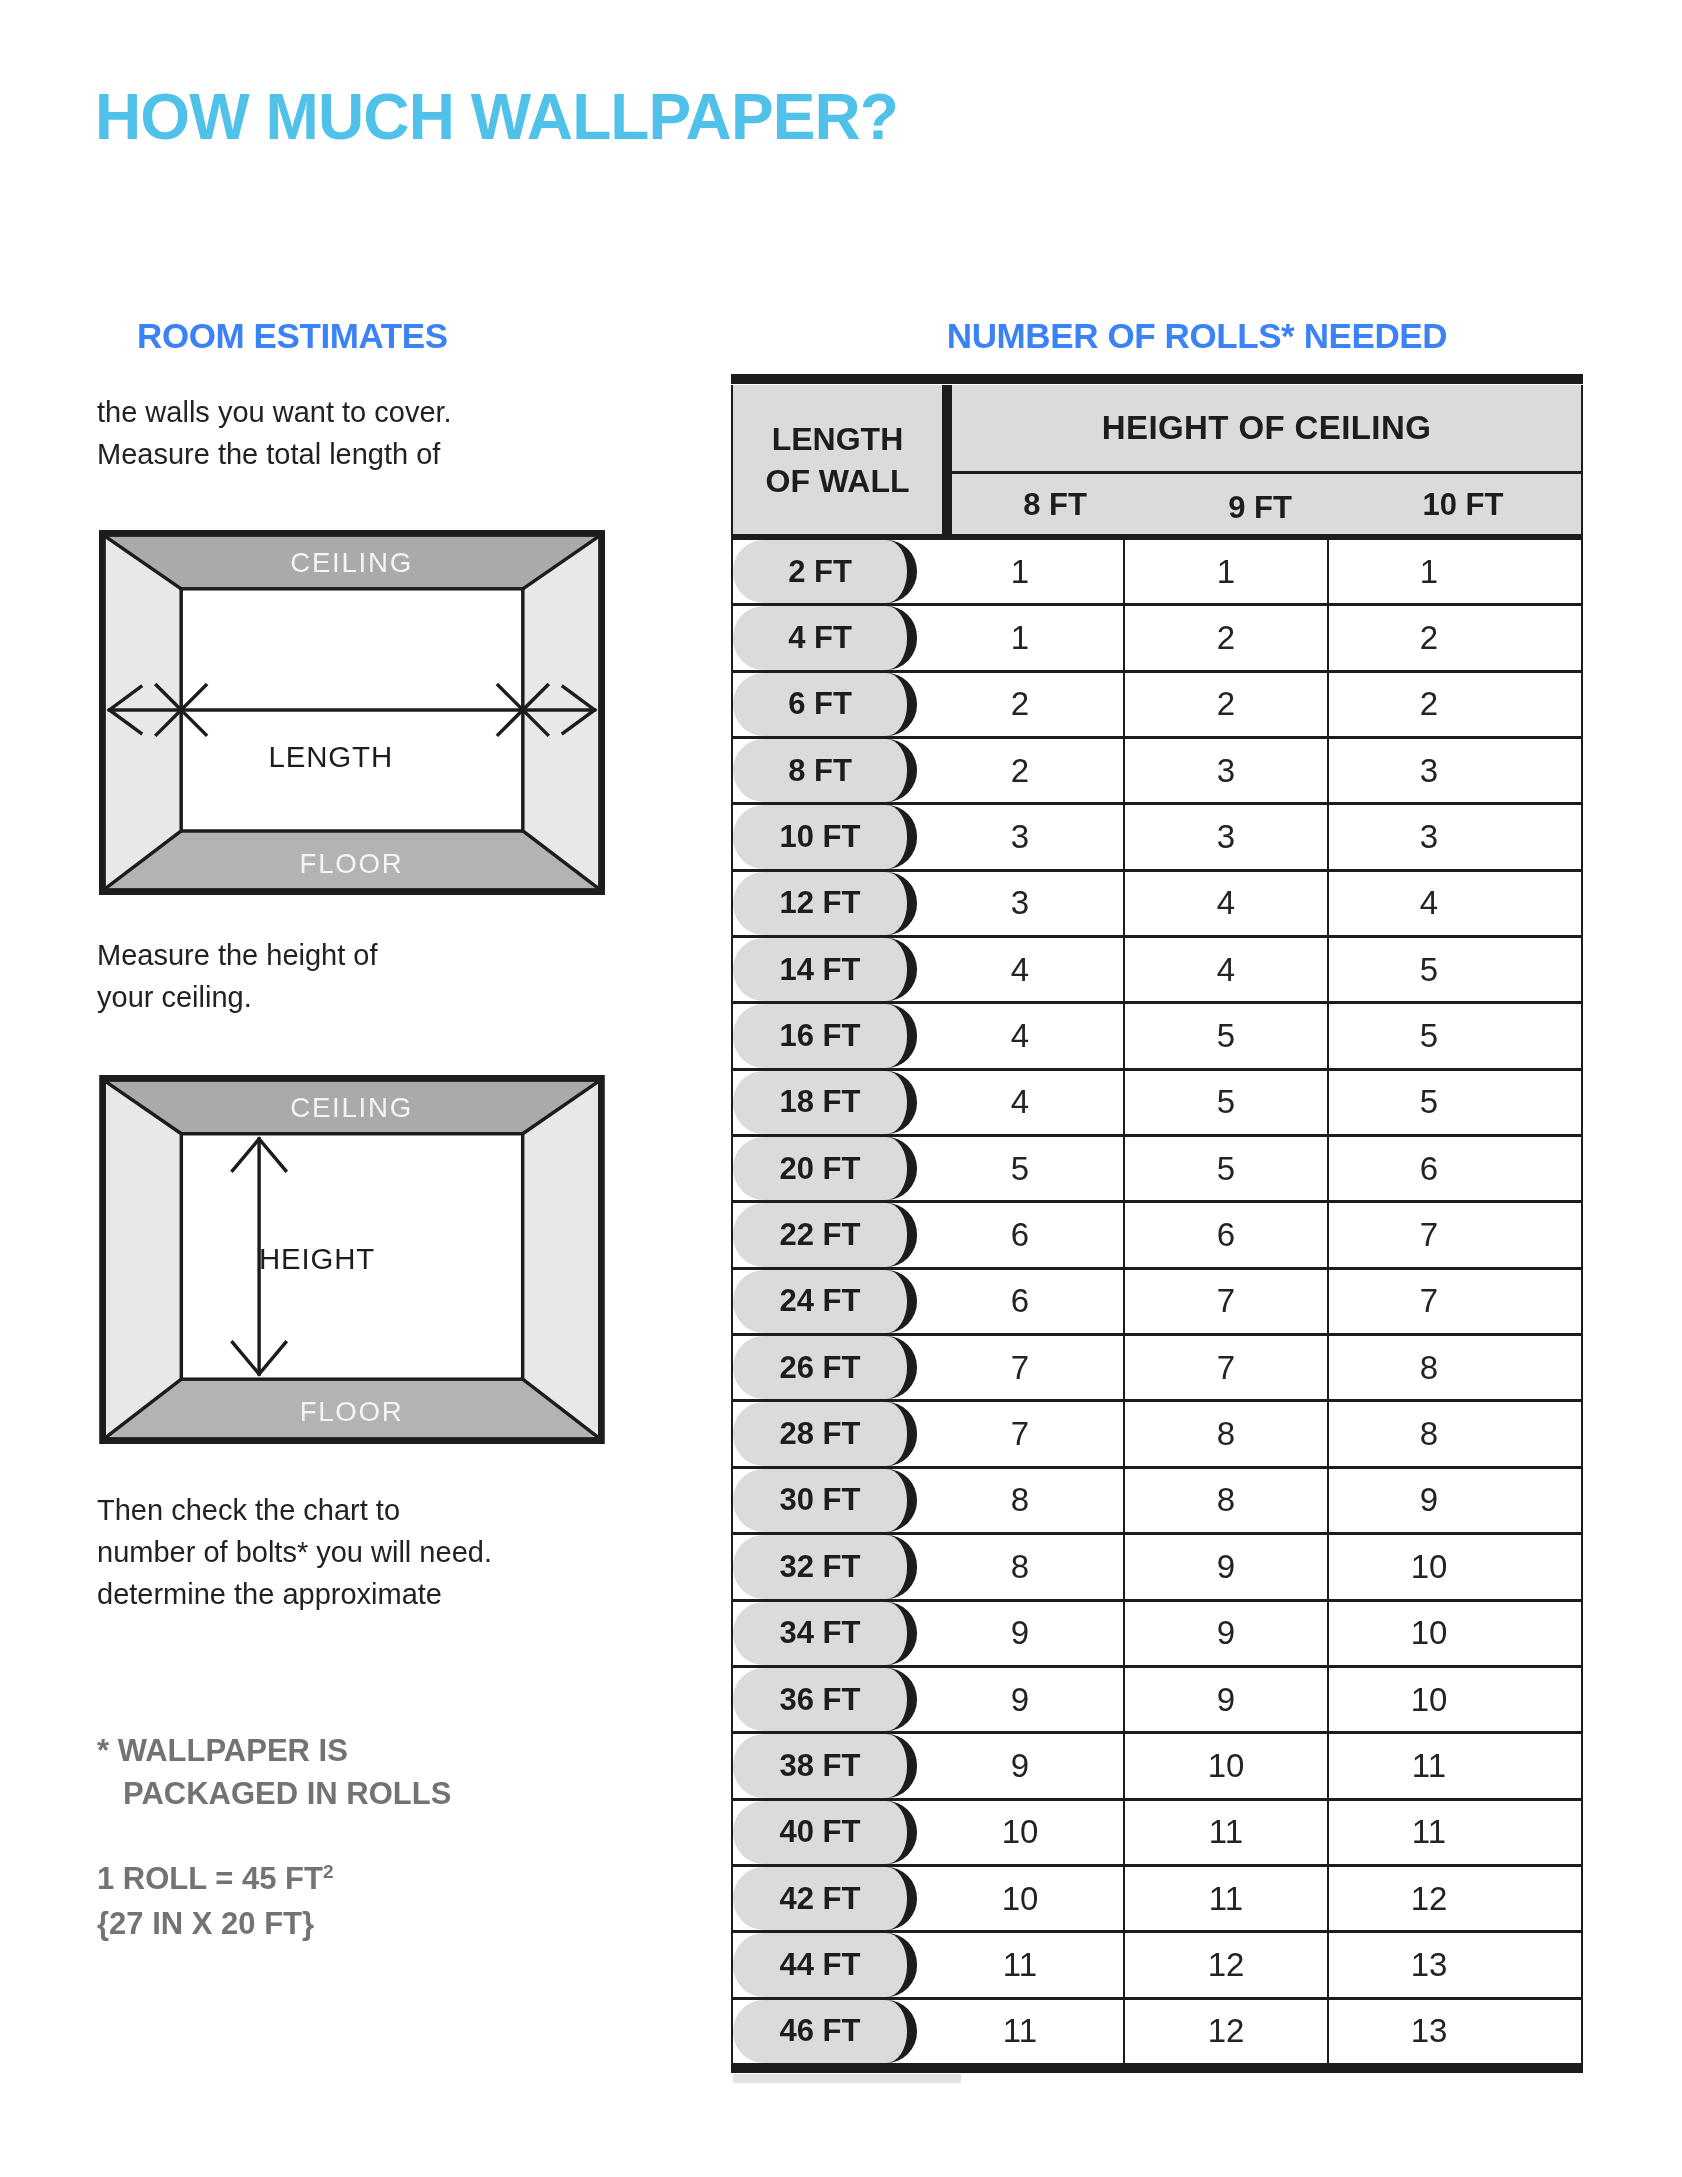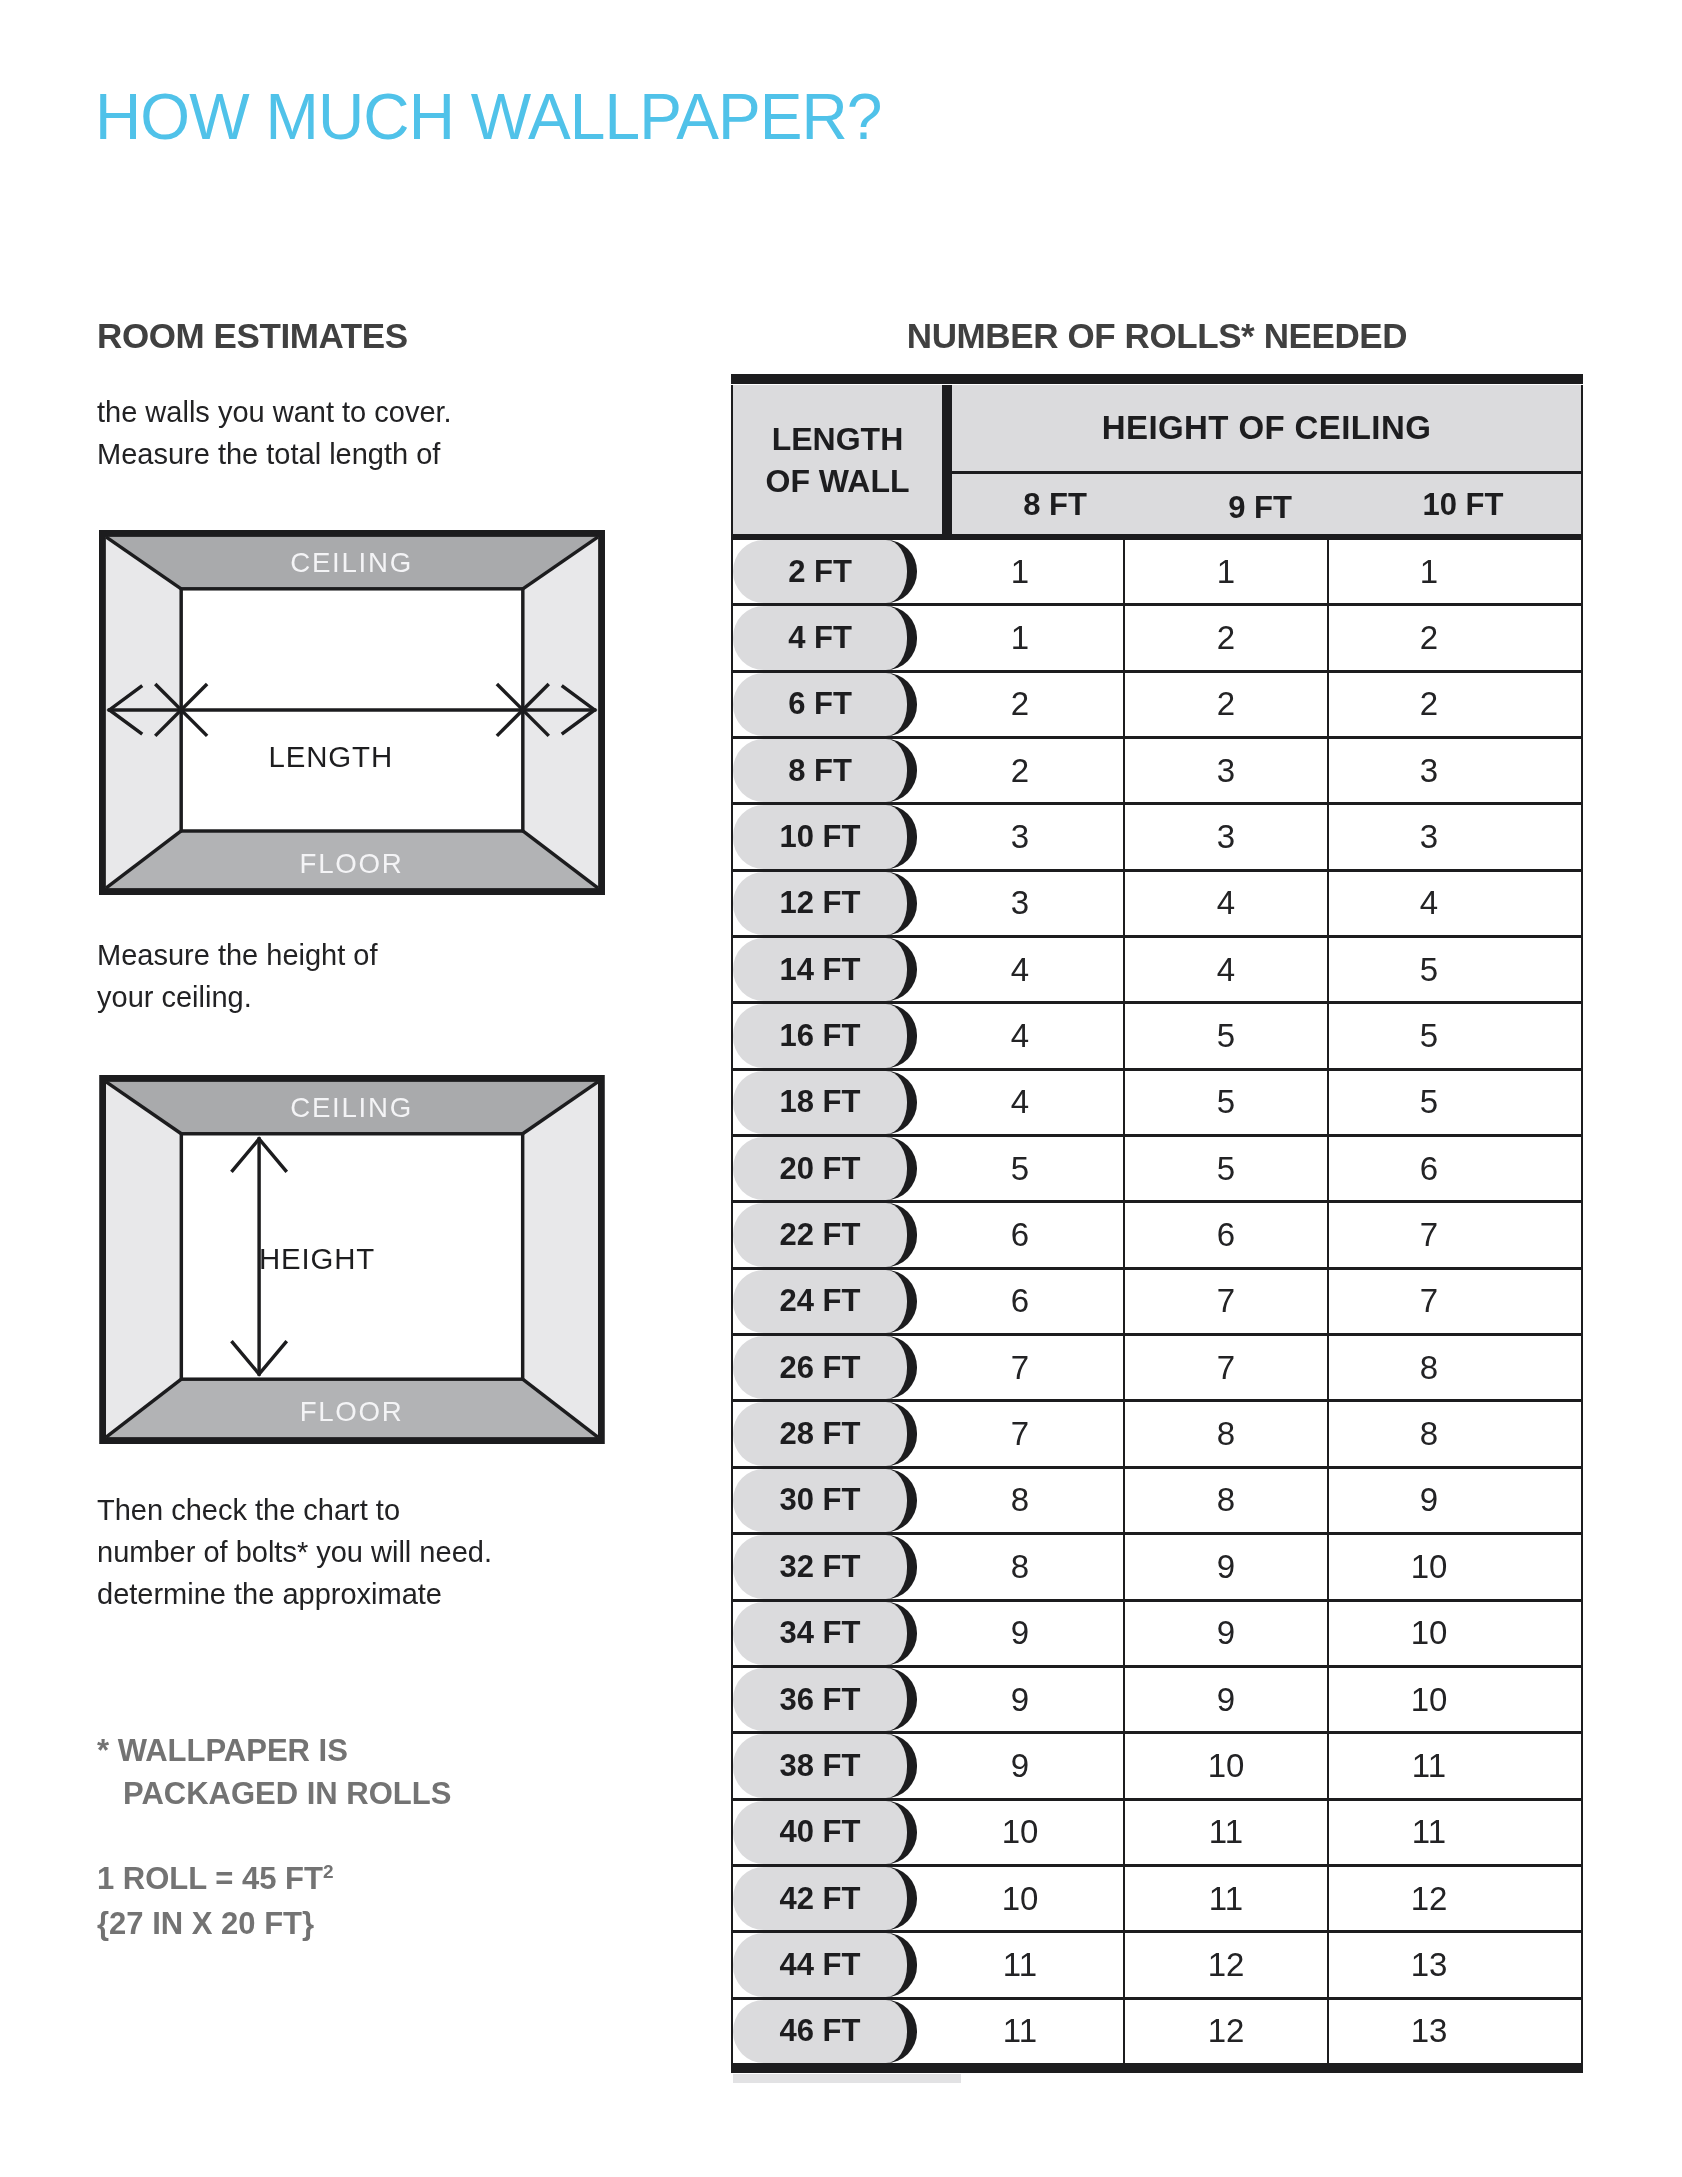--- a/index.html
+++ b/index.html
@@ -4,26 +4,26 @@
 <style>
   * { margin:0; padding:0; box-sizing:border-box; }
   html,body { background:#ffffff; }
   .canvas {
     position:relative; width:1683px; height:2177px; background:#ffffff;
     font-family:"Liberation Sans","DejaVu Sans",sans-serif; color:#202022;
     overflow:hidden;
   }
   .page-title {
     position:absolute; left:95px; top:80px;
-    font-size:64px; font-weight:normal; letter-spacing:-0.9px; color:#50C2E9;
+    font-size:64px; font-weight:bold; letter-spacing:-0.9px; color:#50C2E9;
     white-space:nowrap;
   }
   .sec-head {
     position:absolute; top:316px; font-size:35px; font-weight:bold;
-    color:#404040; white-space:nowrap; letter-spacing:-0.4px;
+    color:#3b82f6; white-space:nowrap; letter-spacing:-0.4px;margin-left:40px;
   }
   #room-estimates-heading { left:97px; }
   #rolls-heading { left:731px; width:852px; text-align:center; }
   .para {
     position:absolute; left:97px; font-size:29px; line-height:42px; color:#222224;
   }
   #para1 { top:391px; }
   #para2 { top:934px; }
   #para3 { top:1489px; }
   .diagram { position:absolute; left:99px; }

